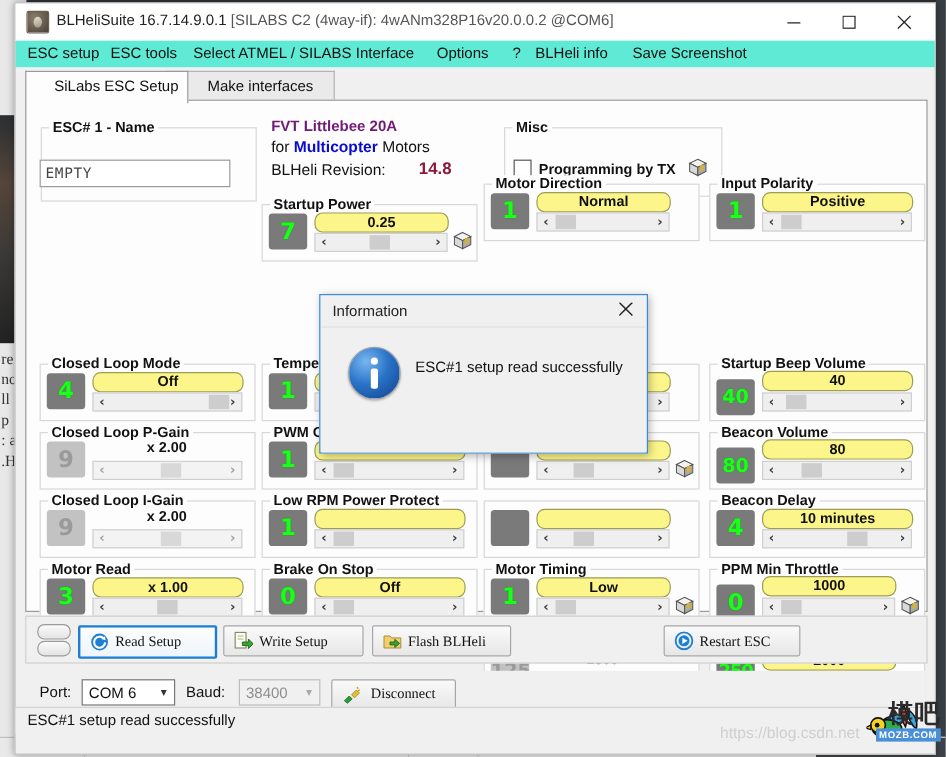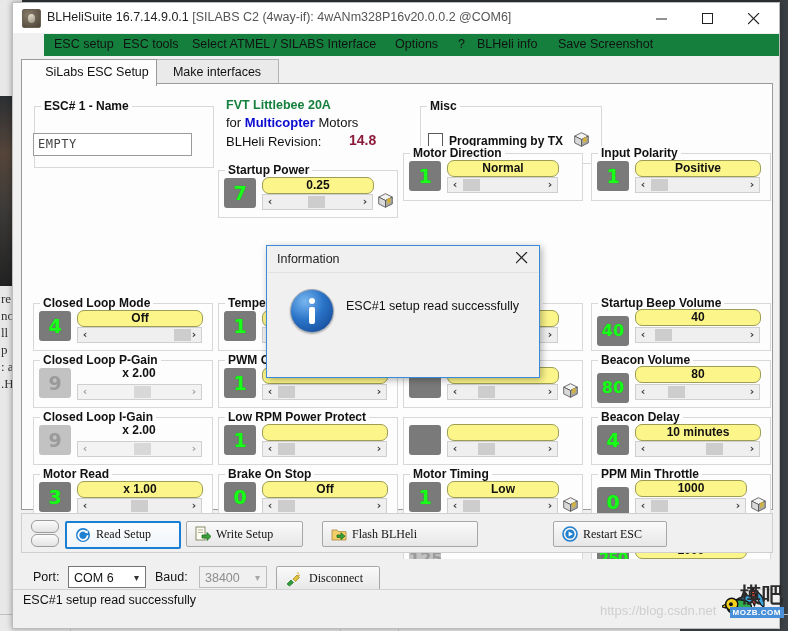--- a/index.html
+++ b/index.html
@@ -52,21 +52,21 @@
     background:linear-gradient(160deg,#e7e2d2,#9c9282);}
   #title-text{
     position:absolute;left:34px;top:7px;font-size:12.5px;color:#222;white-space:nowrap;
   }
   #title-text .sub{color:#555;}
   .winbtn{position:absolute;top:0;width:46px;height:30px;cursor:default;}
   .winbtn svg{position:absolute;left:15px;top:10px;}
   #btn-min{right:92px;}#btn-max{right:46px;}#btn-close{right:0;}
 
   
-  #menubar{height:22px;background:#15803d;position:relative;font-size:12.5px;color:#111;margin-left:31px;}
+  #menubar{height:22px;background:#5eead4;position:relative;font-size:12.5px;color:#111;}
   .menu-item{position:absolute;top:3px;white-space:nowrap;cursor:default;padding:0 1px;}
 
   
   #tabstrip{position:absolute;left:8px;top:56px;width:750px;height:25px;}
   .tab{
     position:absolute;top:0;height:25px;background:#f0f0f0;
     border:1px solid #b4b4b4;border-bottom:none;
     font-size:12.5px;color:#111;line-height:25px;text-align:center;cursor:default;padding-left:16px;
   }
   .tab.active{background:#fdfdfd;border-color:#9a9a9a;z-index:3;height:26px;}
@@ -134,21 +134,21 @@
   
   #esc-name-input{
     position:absolute;left:20px;top:130px;width:151px;height:19px;
     border:1px solid #9b9b9b;background:#fff;
     font-family:"DejaVu Sans Mono","Liberation Mono",monospace;
     font-size:12px;color:#444;line-height:19px;padding-left:4px;
     letter-spacing:.5px;
   }
 
   
-  #fvt-name{position:absolute;left:213px;top:95px;font-size:12.5px;font-weight:bold;color:#15803d;}
+  #fvt-name{position:absolute;left:213px;top:95px;font-size:12.5px;font-weight:bold;color:#701a75;}
   #fvt-line2{position:absolute;left:213px;top:112px;font-size:13px;color:#111;}
   #fvt-line2 .mc{color:#0a0ad0;font-weight:bold;}
   #fvt-rev-lbl{position:absolute;left:213px;top:131px;font-size:13px;color:#111;}
   #fvt-rev-val{position:absolute;left:336px;top:129px;font-size:14px;font-weight:bold;color:#8b1a3a;}
 
   
   #dialog{
     position:absolute;left:253px;top:242px;width:272px;height:131px;
     background:#f0f0f0;border:1px solid #3b8ad8;
     box-shadow:2px 2px 7px rgba(0,0,0,.3);z-index:60;
@@ -605,21 +605,21 @@
     <div class="abtn" style="left:164px;width:115px;">
       <svg class="ic" viewBox="0 0 16 16">
         <rect x="1" y="1" width="9" height="13" fill="#fdfdf3" stroke="#8a8a6a"></rect>
         <line x1="3" y1="4" x2="8" y2="4" stroke="#b0b090"></line>
         <line x1="3" y1="6.5" x2="8" y2="6.5" stroke="#b0b090"></line>
         <path d="M7 9 h5 v-2.5 l4 4 -4 4 V12 H7 Z" fill="#3aa03a" stroke="#1d6d1d" stroke-width=".8"></path>
       </svg>
       <span class="tx">Write Setup</span>
     </div>
 
-    <div class="abtn" style="left:300px;width:114px;padding-left:40px;">
+    <div class="abtn" style="left:288px;width:114px;">
       <svg class="ic" viewBox="0 0 16 16">
         <path d="M1 4 h5 l1.4 1.6 H15 V14 H1 Z" fill="#f3cf6b" stroke="#a9873a" stroke-width=".8"></path>
         <path d="M6 9 h4 V6.8 l4 3.4 -4 3.4 V11.4 H6 Z" fill="#3aa03a" stroke="#1d6d1d" stroke-width=".8"></path>
       </svg>
       <span class="tx">Flash BLHeli</span>
     </div>
 
 
     <div class="abtn" style="left:531px;width:112px;">
       <svg class="ic" viewBox="0 0 16 16">

